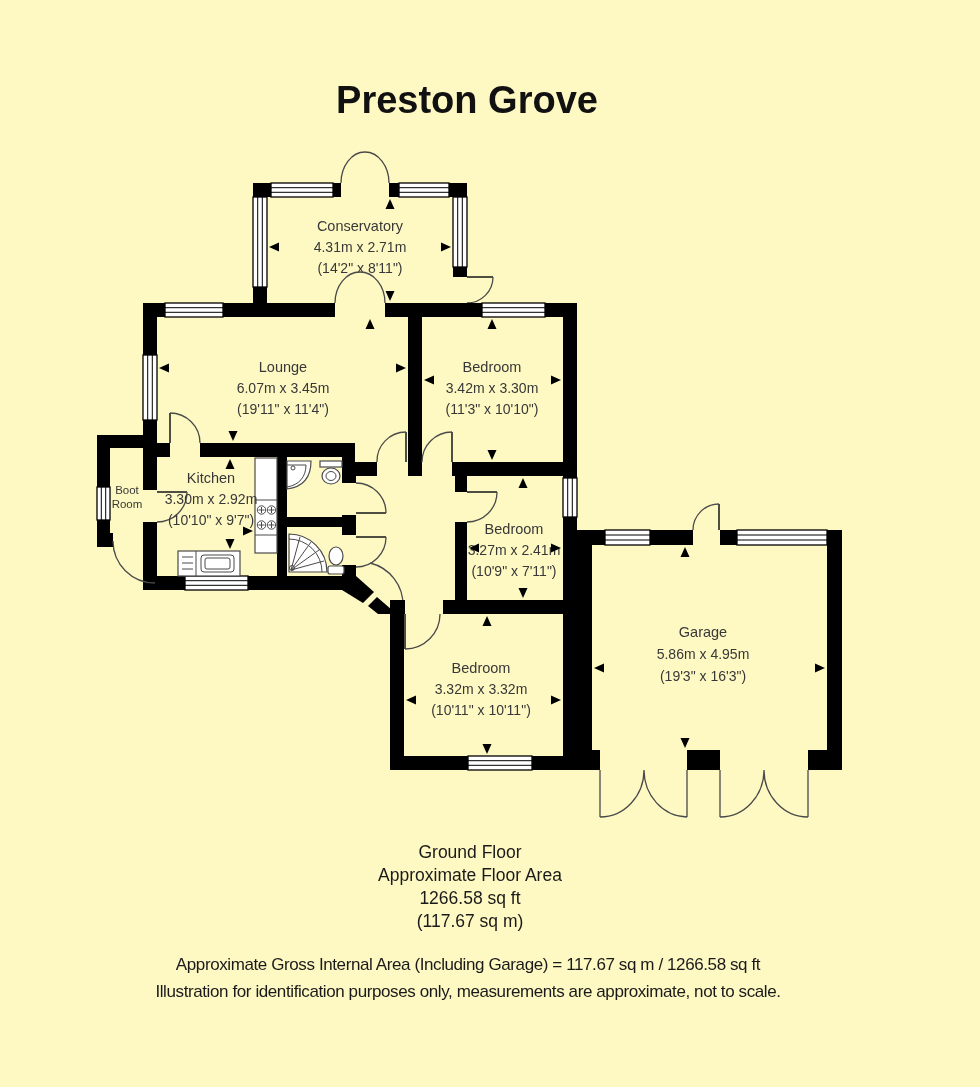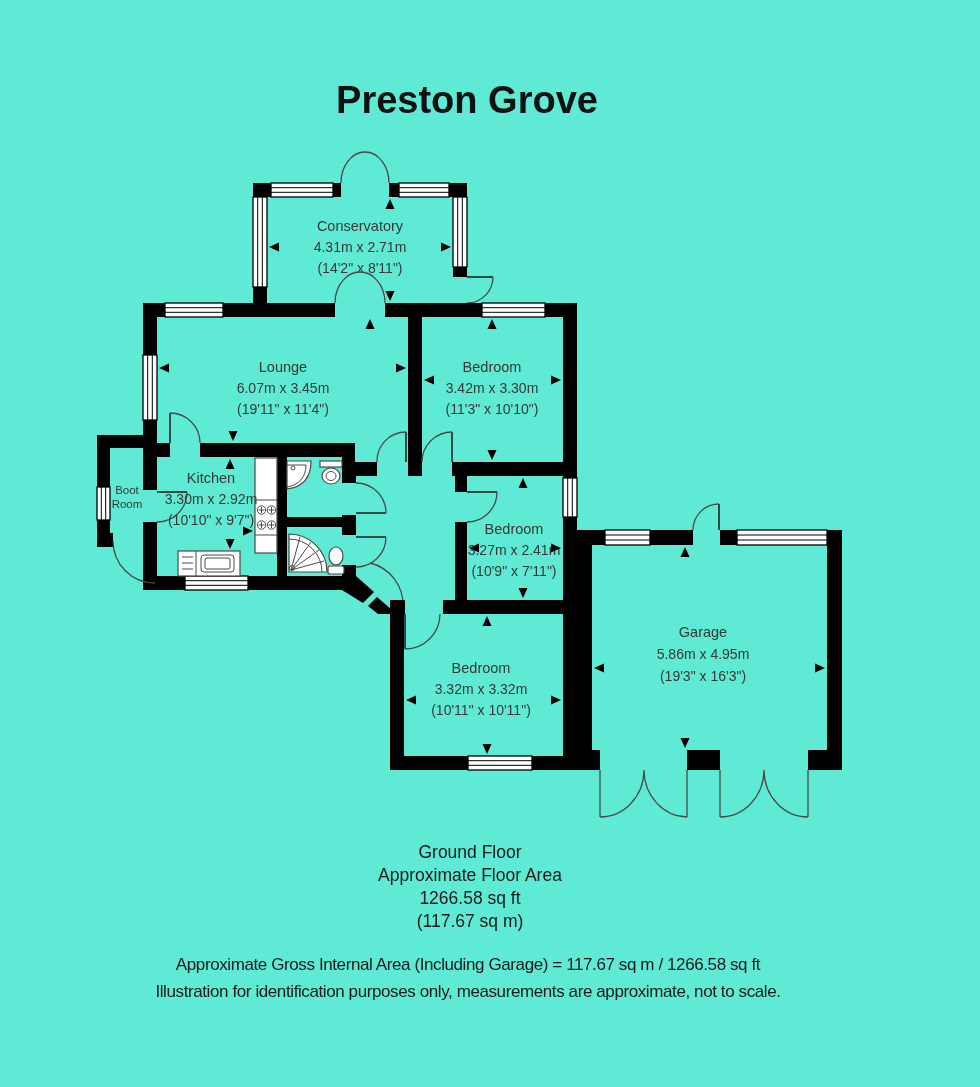--- a/index.html
+++ b/index.html
@@ -1,16 +1,16 @@
 <!DOCTYPE html>
 <html><head>
 <meta charset="utf-8">
 <style>
   html,body{margin:0;padding:0;background:#ffffff;}
-  .page{position:relative;width:980px;height:1087px;background:#5eead4;overflow:hidden;
+  .page{position:relative;width:980px;height:1087px;background:#fef9c3;overflow:hidden;
         font-family:"Liberation Sans", sans-serif;}
   svg{position:absolute;left:0;top:0;}
   .wall{fill:#000;}
   .win{fill:#fff;stroke:#000;stroke-width:1.3;}
   .winline{stroke:#000;stroke-width:1;fill:none;}
   .door{fill:none;stroke:#4a4a4a;stroke-width:1.3;}
   .leaf{fill:none;stroke:#222;stroke-width:1.6;}
   .fix{fill:#fff;stroke:#4a4a4a;stroke-width:1.2;}
   .fixline{fill:none;stroke:#4a4a4a;stroke-width:1;}
   .arrow{fill:#000;}

